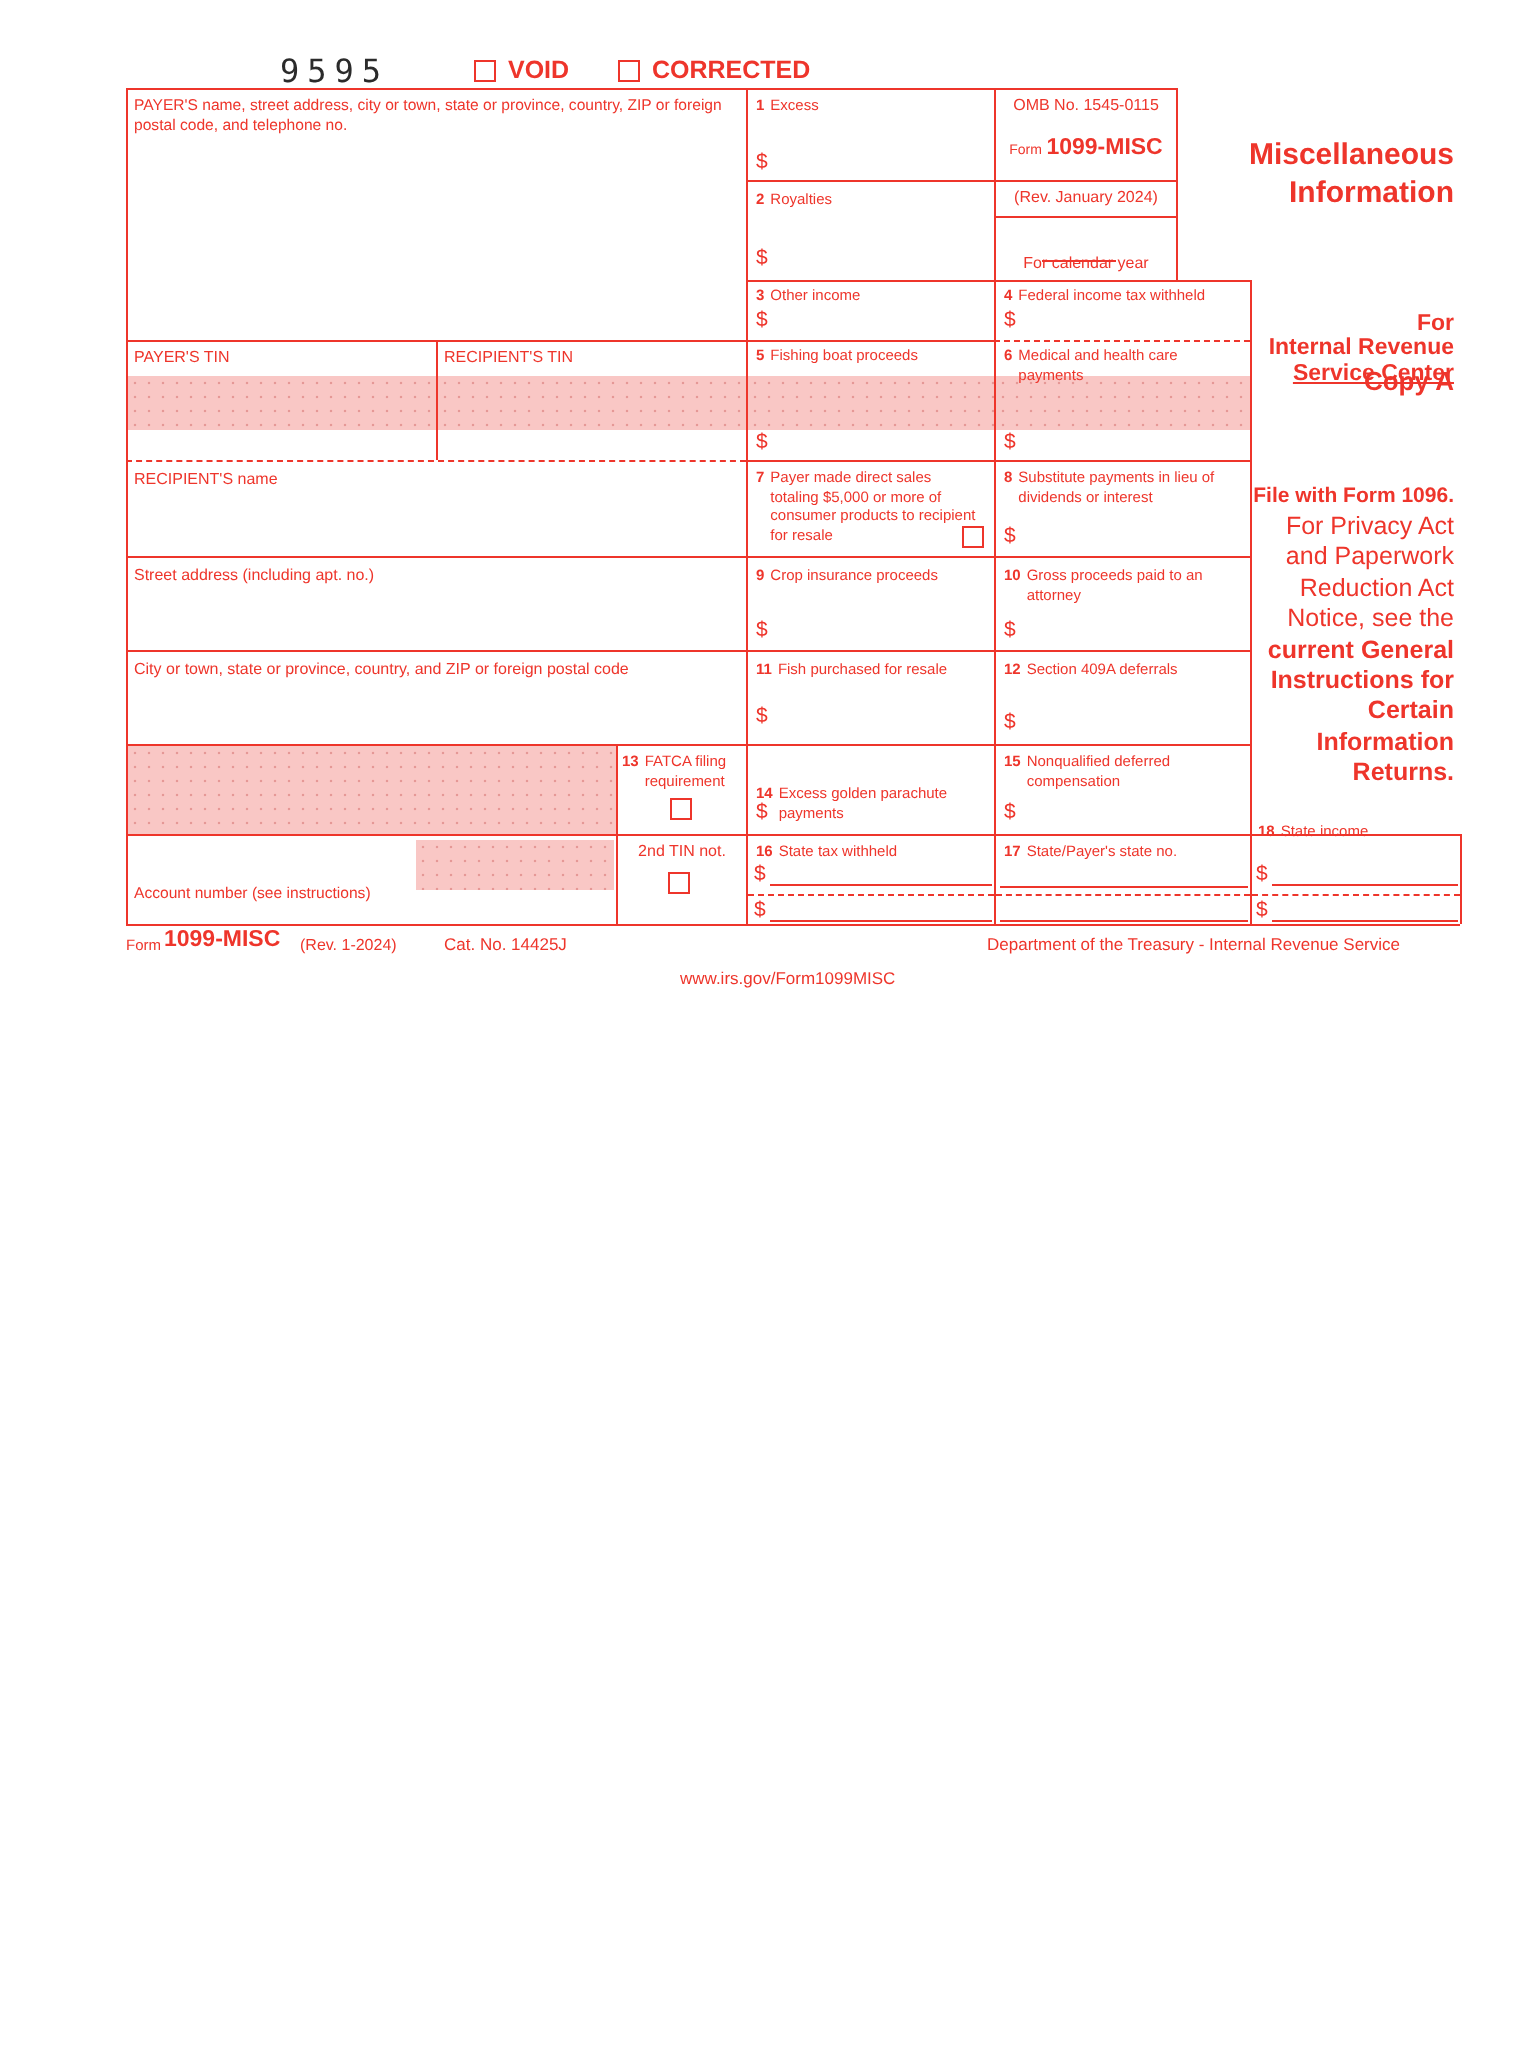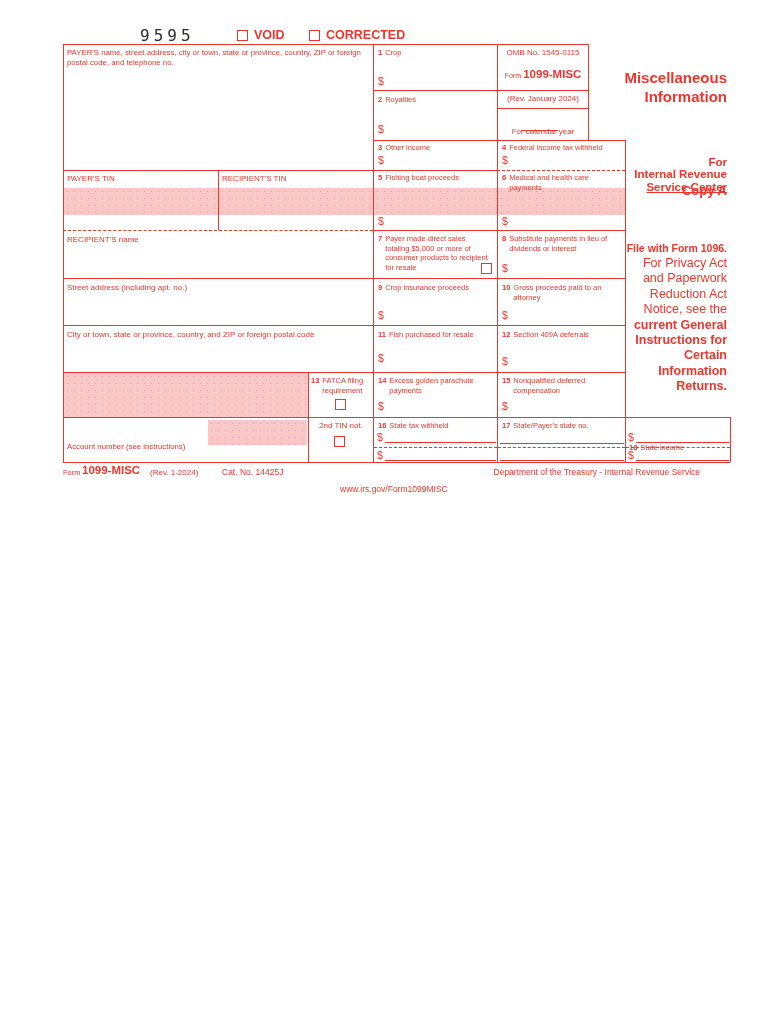--- a/index.html
+++ b/index.html
@@ -103,21 +103,21 @@
   <div class="vr" style="left:497px;top:44px;height:418px;"></div>
   <div class="vr" style="left:588px;top:44px;height:96px;"></div>
   <div class="vr" style="left:625px;top:140px;height:322px;"></div>
   <div class="vr" style="left:730px;top:417px;height:45px;"></div>
 
   <div class="plbl" style="left:67px;top:48px;width:300px;font-size:7.8px;">PAYER'S name, street address, city or town, state or province, country, ZIP or foreign postal code, and telephone no.</div>
   <div class="field" style="left:64px;top:68px;width:305px;height:100px;"></div>
 
   <div class="lbl" style="left:378px;top:48px;width:112px;">
     <b>1</b>
-    <span>Crop</span>
+    <span>Excess</span>
   </div>
   <div class="ds" style="left:378px;top:76px;">$</div>
   <div class="lbl" style="left:378px;top:95px;width:112px;">
     <b>2</b>
     <span>Royalties</span>
   </div>
   <div class="ds" style="left:378px;top:124px;">$</div>
 
   <div class="omb" style="top:48px;">OMB No. 1545-0115</div>
   <div class="omb" style="top:70px;">
@@ -194,21 +194,21 @@
     <b>12</b>
     <span>Section 409A deferrals</span>
   </div>
   <div class="ds" style="left:502px;top:356px;">$</div>
 
   <div class="lbl13" style="left:311px;top:376px;width:59px;">
     <b>13</b>
     <span>FATCA filing requirement</span>
   </div>
   <span class="cb" style="left:335px;top:399px;"></span>
-  <div class="lbl" style="left:378px;top:376px;width:112px;">
+  <div class="lbl" style="left:378px;top:392px;width:112px;">
     <b>14</b>
     <span>Excess golden parachute payments</span>
   </div>
   <div class="ds" style="left:378px;top:401px;">$</div>
   <div class="lbl" style="left:502px;top:376px;width:112px;">
     <b>15</b>
     <span>Nonqualified deferred compensation</span>
   </div>
   <div class="ds" style="left:502px;top:401px;">$</div>
 
@@ -231,21 +231,21 @@
   </div>
 
   <div class="lbl" style="left:502px;top:421px;width:120px;">
     <b>17</b>
     <span>State/Payer's state no.</span>
   </div>
   <div class="uline" style="left:500px;top:443px;width:124px;"></div>
   <div class="hr d" style="left:498px;top:447px;width:127px;"></div>
   <div class="uline" style="left:500px;top:460px;width:124px;"></div>
 
-  <div class="lbl" style="left:629px;top:443px;width:98px;">
+  <div class="lbl" style="left:629px;top:411px;width:98px;">
     <b>18</b>
     <span>State income</span>
   </div>
   <div class="amt" style="left:628px;top:432px;width:101px;">
     <span class="dsi">$</span>
     <span class="al"></span>
   </div>
   <div class="hr d" style="left:626px;top:447px;width:104px;"></div>
   <div class="amt" style="left:628px;top:450px;width:101px;">
     <span class="dsi">$</span>

